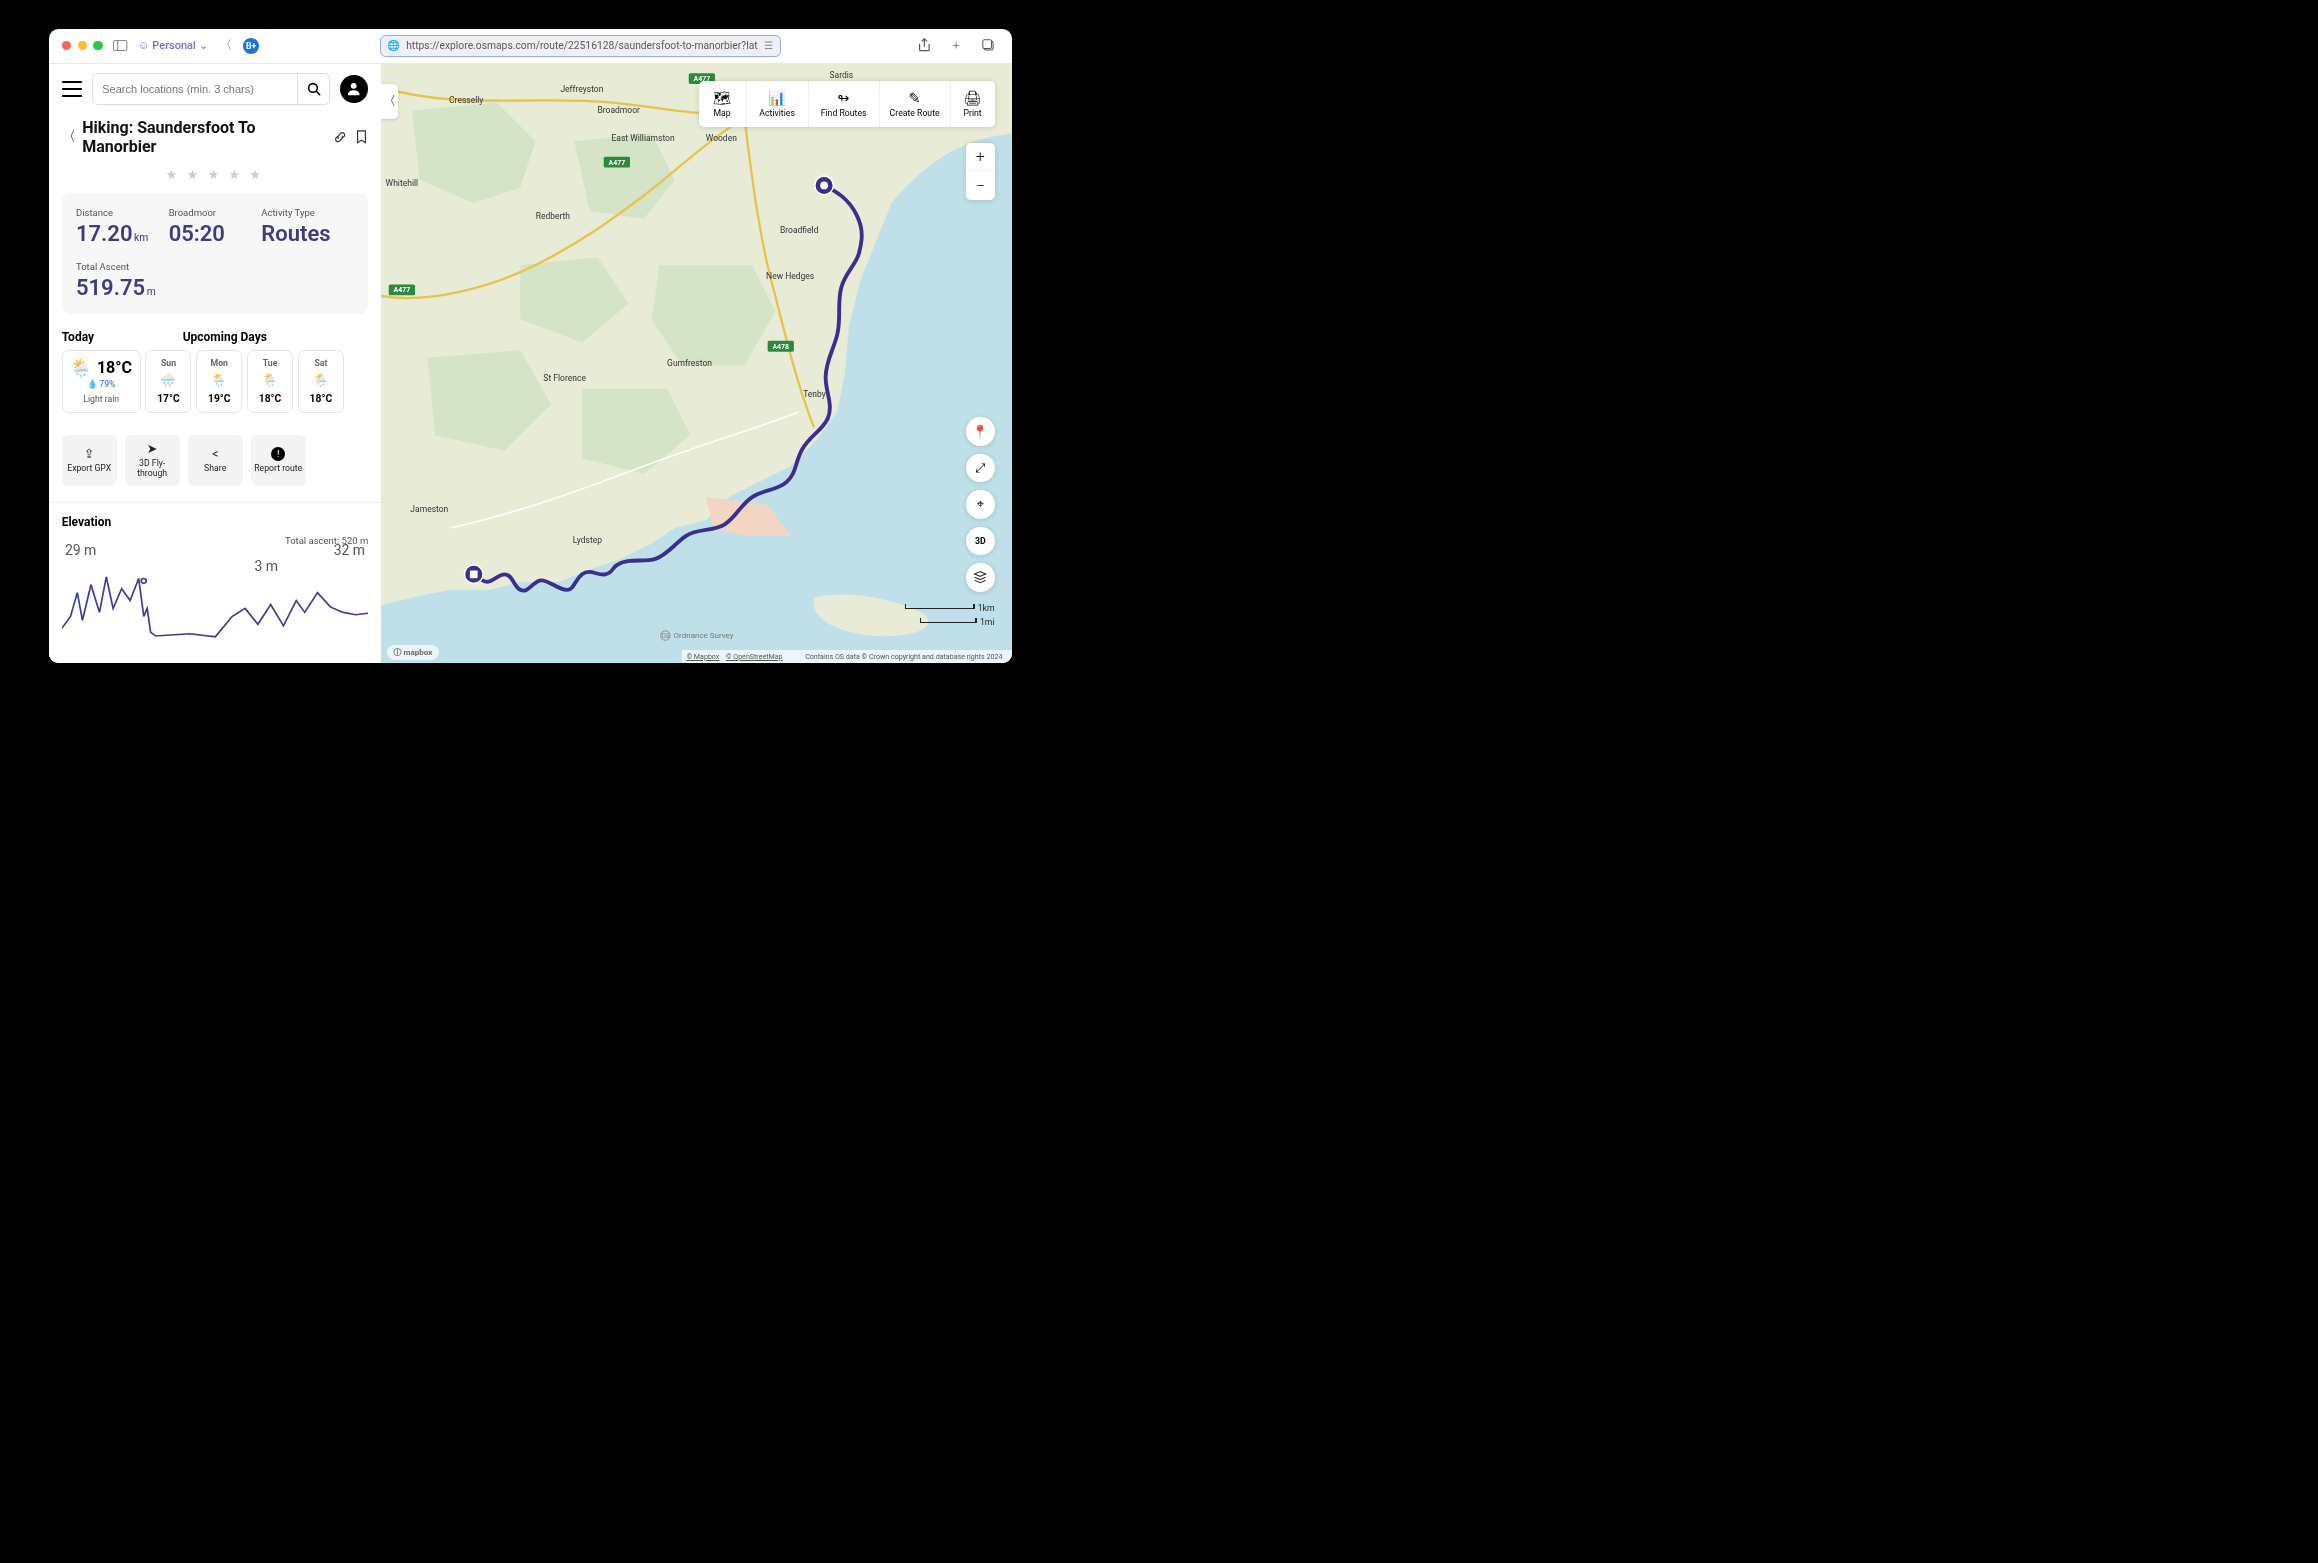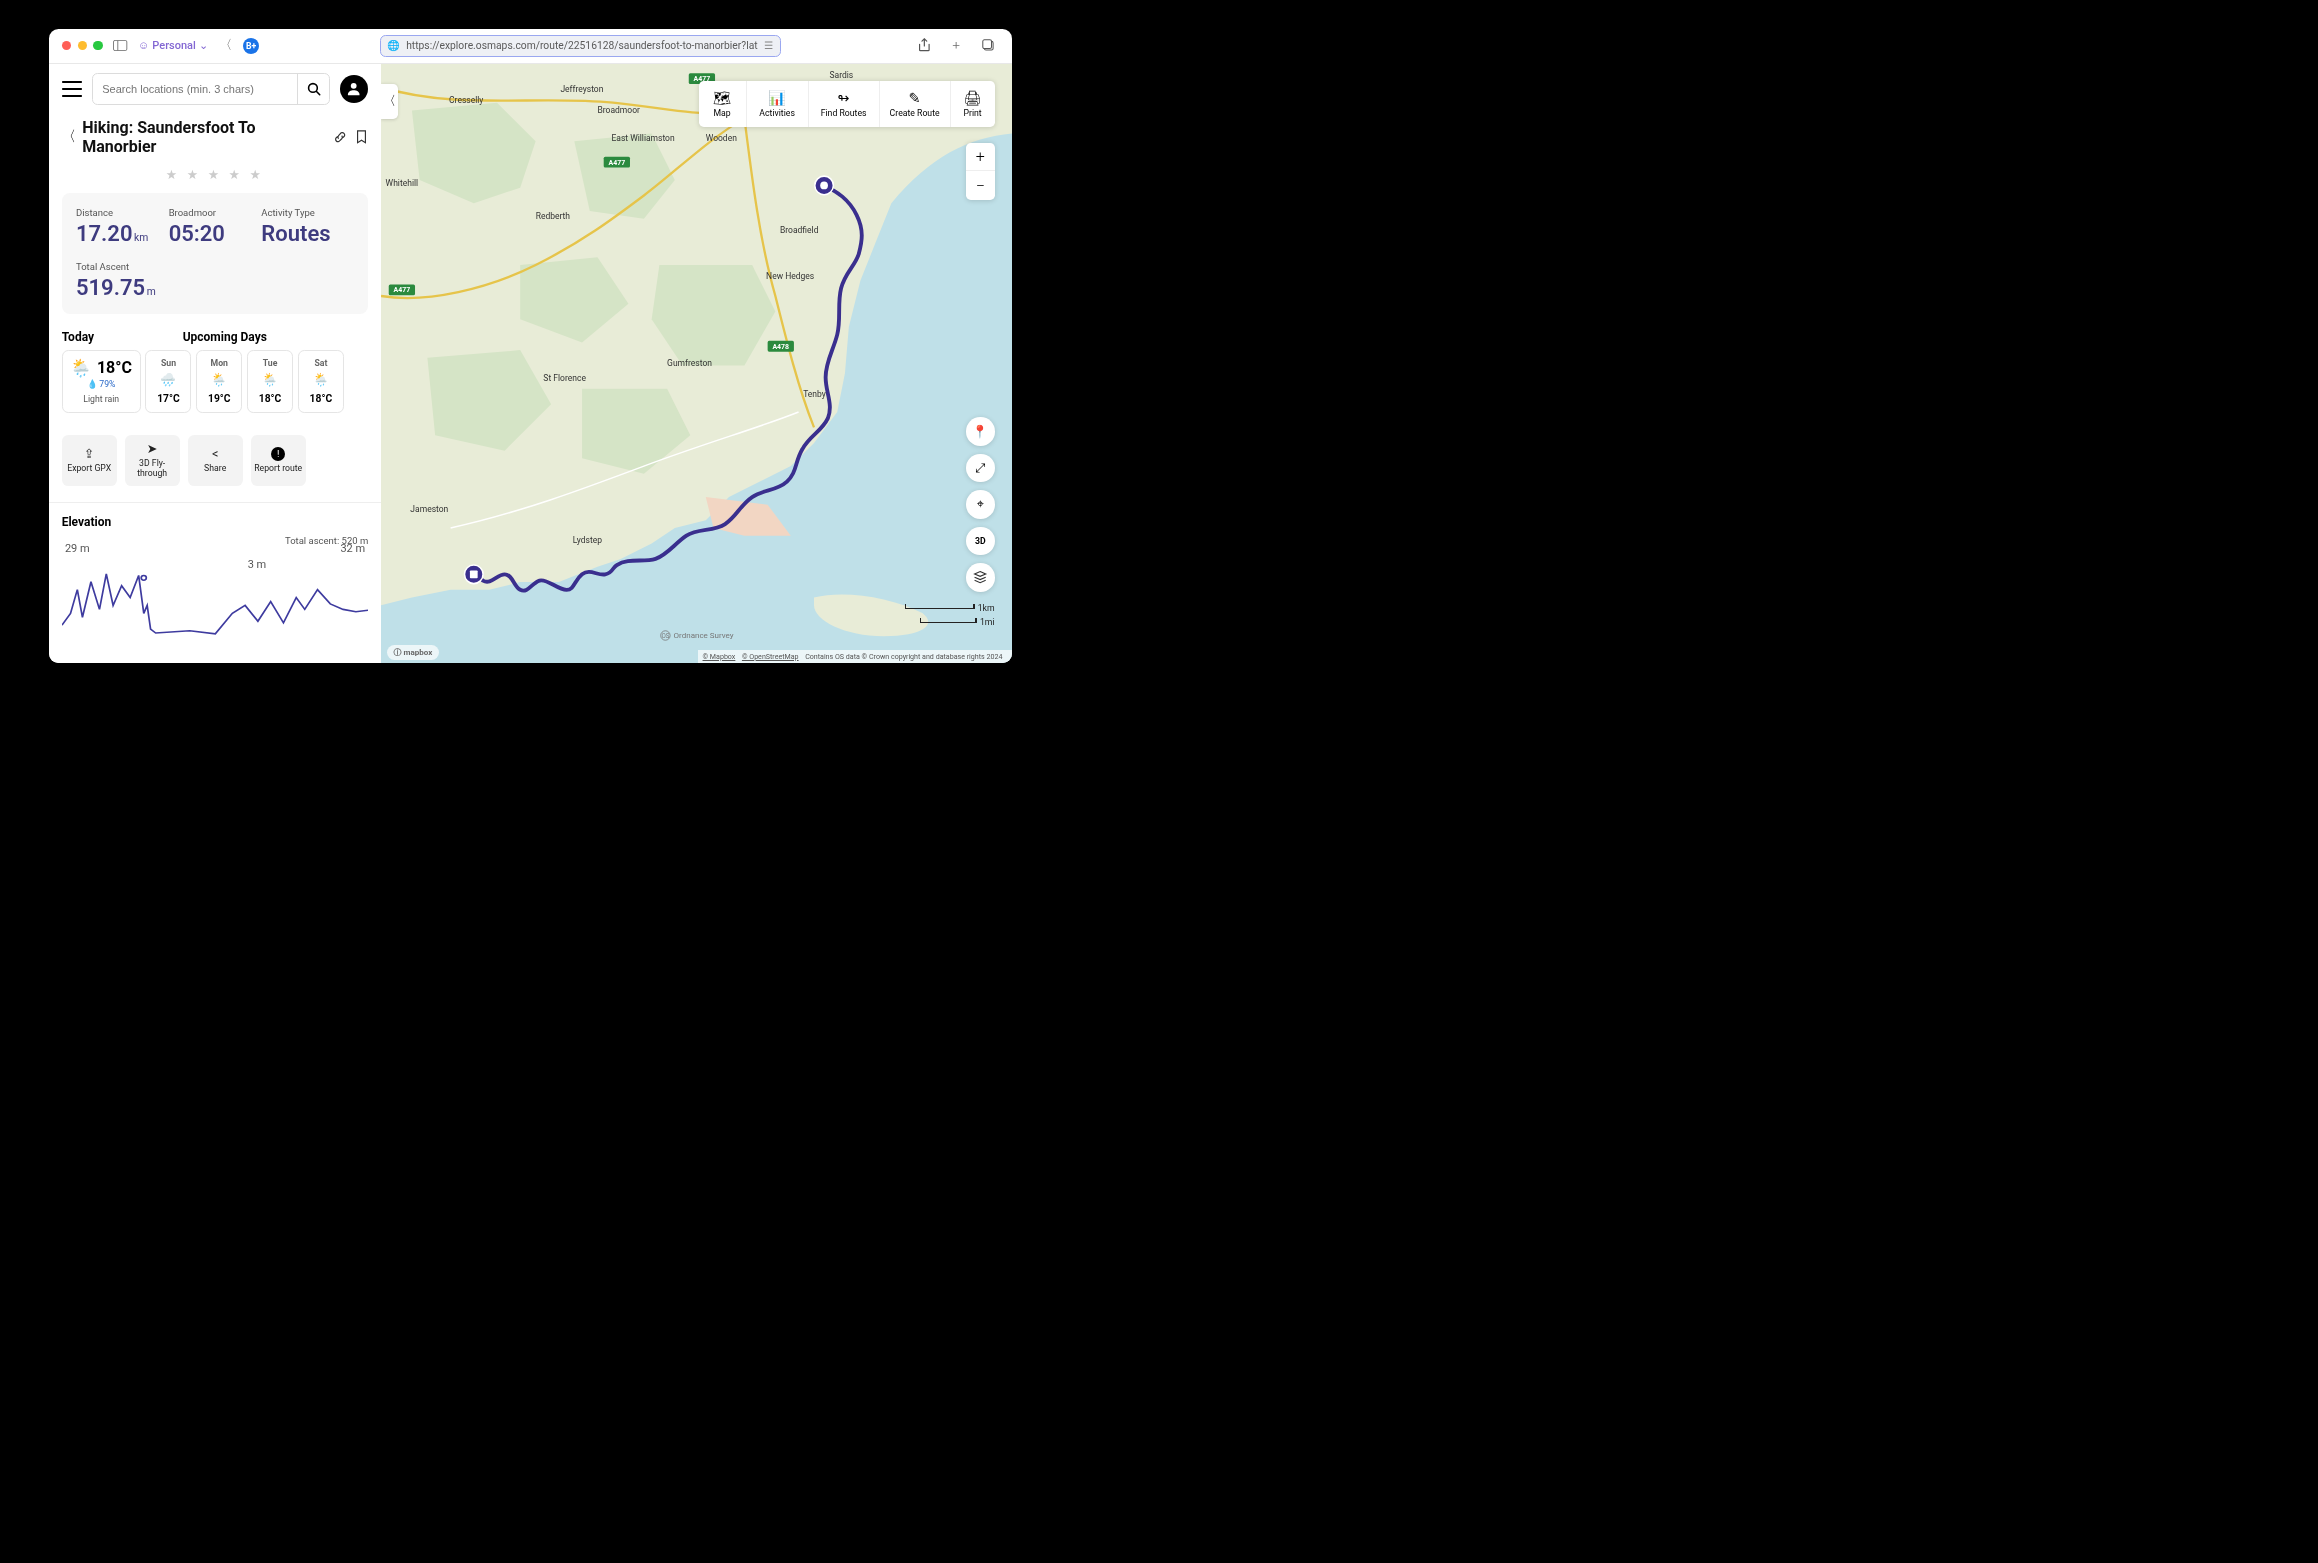--- a/index.html
+++ b/index.html
@@ -142,21 +142,21 @@
   background:#f3f3f3; border-radius:6.3px; width:55px; height:51px;
   display:flex; flex-direction:column; align-items:center; justify-content:center; gap:3.2px;
   font-size:8.7px; color:#222; text-align:center; line-height:1.1;
 }
 .action-btn .aicon { font-size:12.7px;}
 
 
 .elev-section { border-top:0.8px solid #eee; margin-top:9.5px; padding:12.7px; position:relative;}
 .elev-section h3 { font-size:12px; font-weight:700; margin-bottom:4.8px;}
 .elev-ascent { position:absolute; right:12.7px; top:32px; font-size:9.5px; color:#555;}
-.elev-labels { font-size:11px; color:#555; display:flex;}
+.elev-labels { font-size:14px; color:#555; display:flex;}
 .elev-start { margin-left:3.2px; margin-top:8px;}
 .elev-mid { margin-left:158px; margin-top:24px;}
 .elev-end { margin-left:auto; margin-right:3.2px; margin-top:8px;}
 .elev-svg { width:100%; height:71px; margin-top:-4.8px;}
 .elev-svg path { stroke:#3e3b9f; stroke-width:2; fill:none;}
 
 
 .map-bg { position:absolute; inset:0; }
 .land { fill:#e8ecd7;}
 .forest { fill:#d5e4c6;}
@@ -533,18 +533,18 @@
         <svg width="11" height="11" viewBox="0 0 14 14" style="font-size:10px">
             <circle cx="7" cy="7" r="6" fill="none" stroke="#777"></circle>
             <text x="7" y="10" font-size="8" fill="#777" text-anchor="middle">OS</text>
           </svg>
         <span>Ordnance Survey</span>
       </div>
       <div class="mapbox-badge">ⓘ mapbox</div>
       <div class="attribution-bar">
         <span>© Mapbox</span>
         <span>© OpenStreetMap</span>
-        <span style="text-decoration:none;">Contains OS data © Crown copyright and database rights 2024</span>
+        <span style="text-decoration:none;margin-left:16px;">Contains OS data © Crown copyright and database rights 2024</span>
       </div>
     </div>
   </div>
 </div>
 
 
 </body></html>

